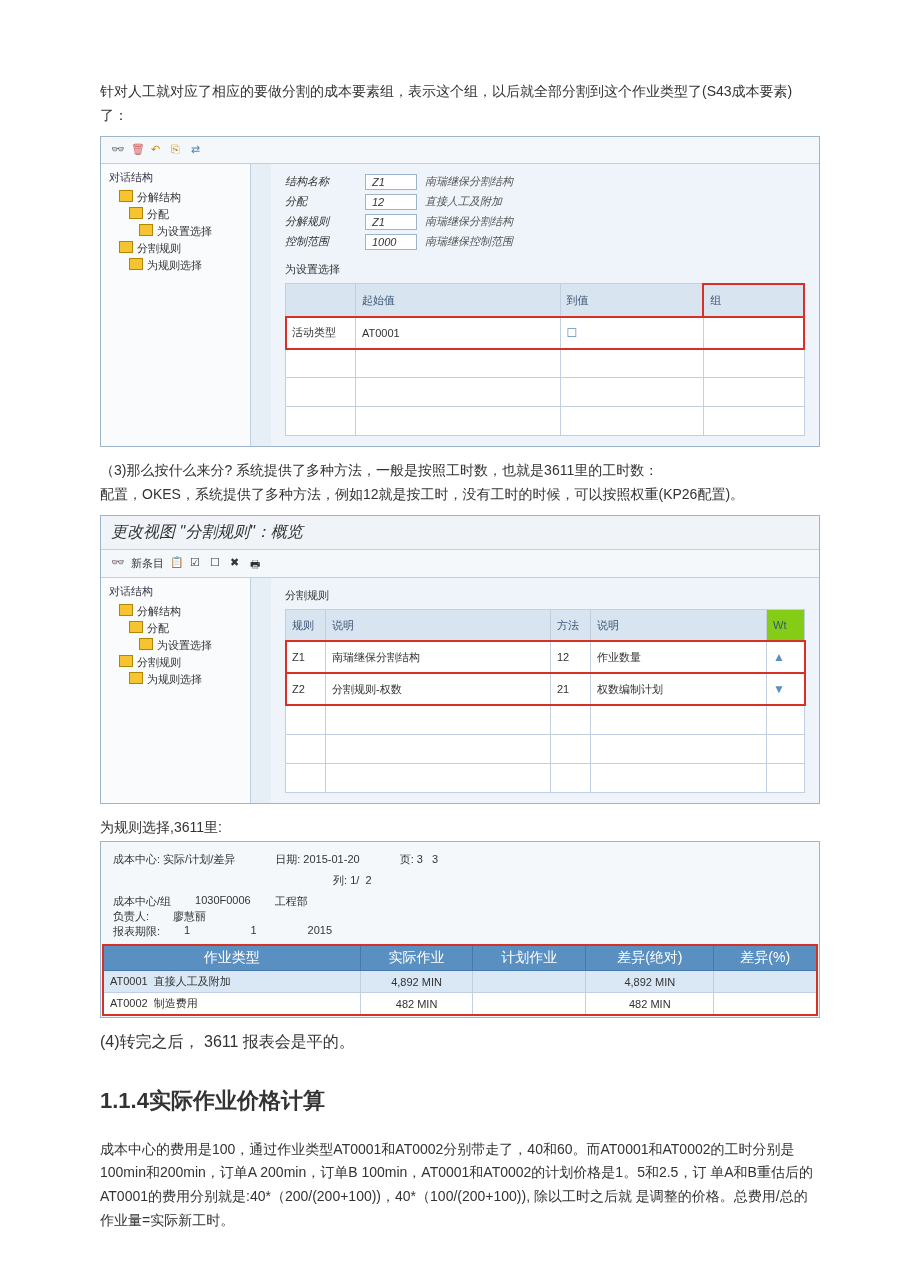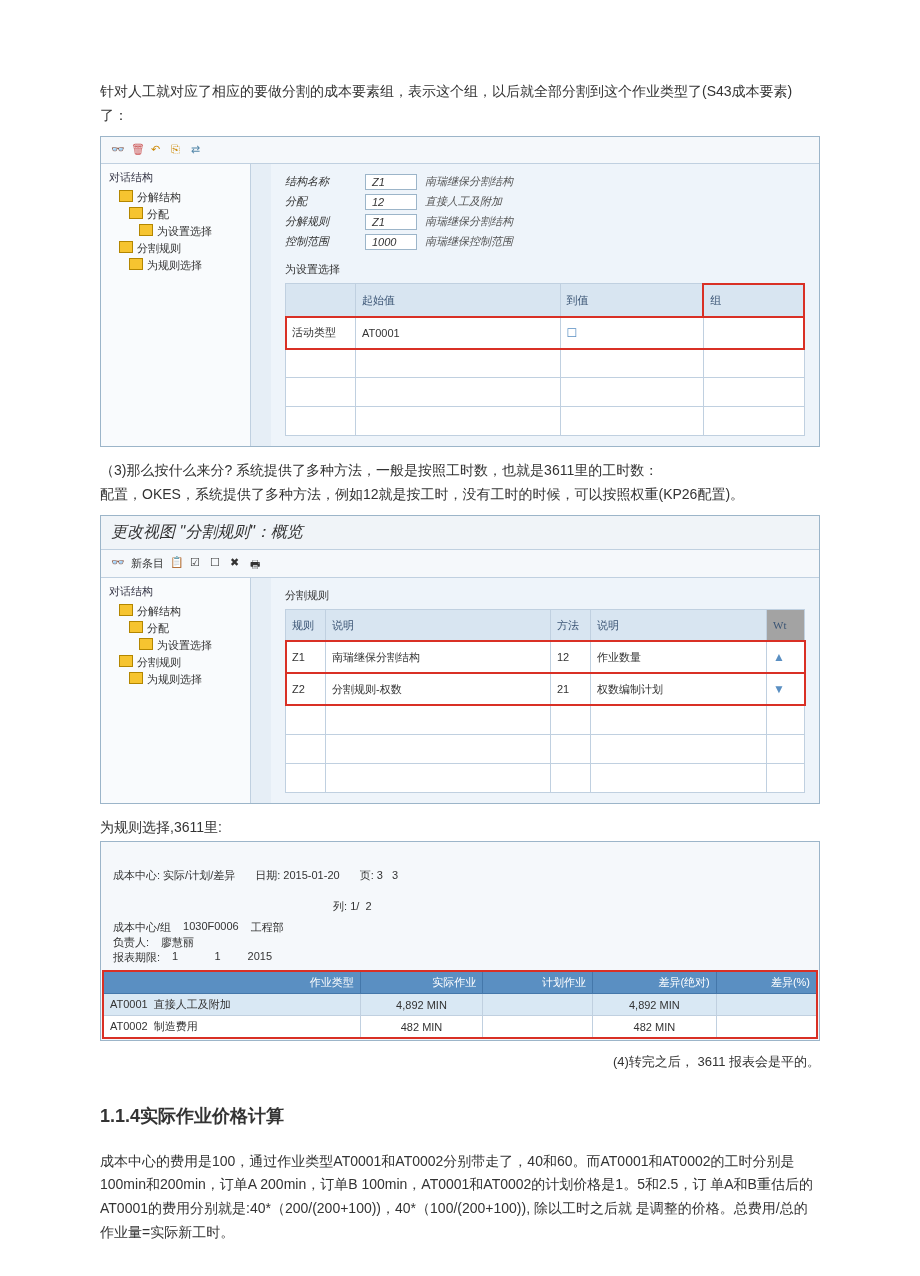--- a/index.html
+++ b/index.html
@@ -83,48 +83,48 @@
   }
   .sap-box2 { border: 1px solid #9cb5c9; background: #e6eef6; margin: 4px 0 12px 0; font-size: 11px; }
   .report-box {
     border: 1px solid #9cb5c9;
     background: #f5f8fb;
     font-size: 11px;
     padding: 0;
     margin-bottom: 10px;
   }
   .report-head { padding: 10px 12px 6px 12px; }
-  .report-head .row1 { display: flex; gap: 20px; margin-bottom: 6px; margin-top: 16px; }
-  .report-head .row2 { display: flex; gap: 12px; }
+  .report-head .row1 { display: flex; gap: 40px; margin-bottom: 6px; }
+  .report-head .row2 { display: flex; gap: 24px; }
   .rp-table {
     width: 100%;
     border-collapse: collapse;
   }
   .rp-table th {
     background: #5a8fc2;
     color: #fff;
     border: 1px solid #4477aa;
     padding: 3px 6px;
     font-weight: normal;
-    text-align: right;
-    font-size: 11px;
+    text-align: center;
+    font-size: 14px;
   }
   .rp-table td {
     border: 1px solid #c0d0e0;
     padding: 3px 6px;
     background: #fff;
   }
   .rp-table tr.alt td { background: #d9e8f4; }
   .num { text-align: center; }
   h2.section {
-    font-size: 18px;
+    font-size: 22px;
     font-weight: bold;
     margin: 30px 0 22px 0;
   }
-  .right-note { text-align: right; font-size: 13px; }
+  .right-note { text-align: left; font-size: 16px; }
   .tiny-icon { font-size: 12px; color: #5a8fc2; }
 </style>
 </head>
 <body>
 
 <p class="para">针对人工就对应了相应的要做分割的成本要素组，表示这个组，以后就全部分割到这个作业类型了(S43成本要素)了：</p>
 
 <div class="sap-box">
   <div class="sap-toolbar">
     <span class="tb-icon" style="color:#4a8;">👓</span>
@@ -244,21 +244,21 @@
     </div>
     <div class="detail-pane">
       <div class="subhead" style="margin-top:0;">分割规则</div>
       <table class="grid">
         <tbody>
             <tr>
           <th style="width:40px;">规则</th>
           <th>说明</th>
           <th style="width:40px;">方法</th>
           <th>说明</th>
-          <th style="width:38px;background:#a3a3a3;font-family:Liberation Serif, serif;">Wt</th>
+          <th style="width:38px;background:#84cc16;">Wt</th>
         </tr>
         <tr class="redbox">
           <td>Z1</td>
           <td>南瑞继保分割结构</td>
           <td>12</td>
           <td>作业数量</td>
           <td class="tiny-icon">▲</td>
         </tr>
         <tr class="redbox">
           <td>Z2</td>

